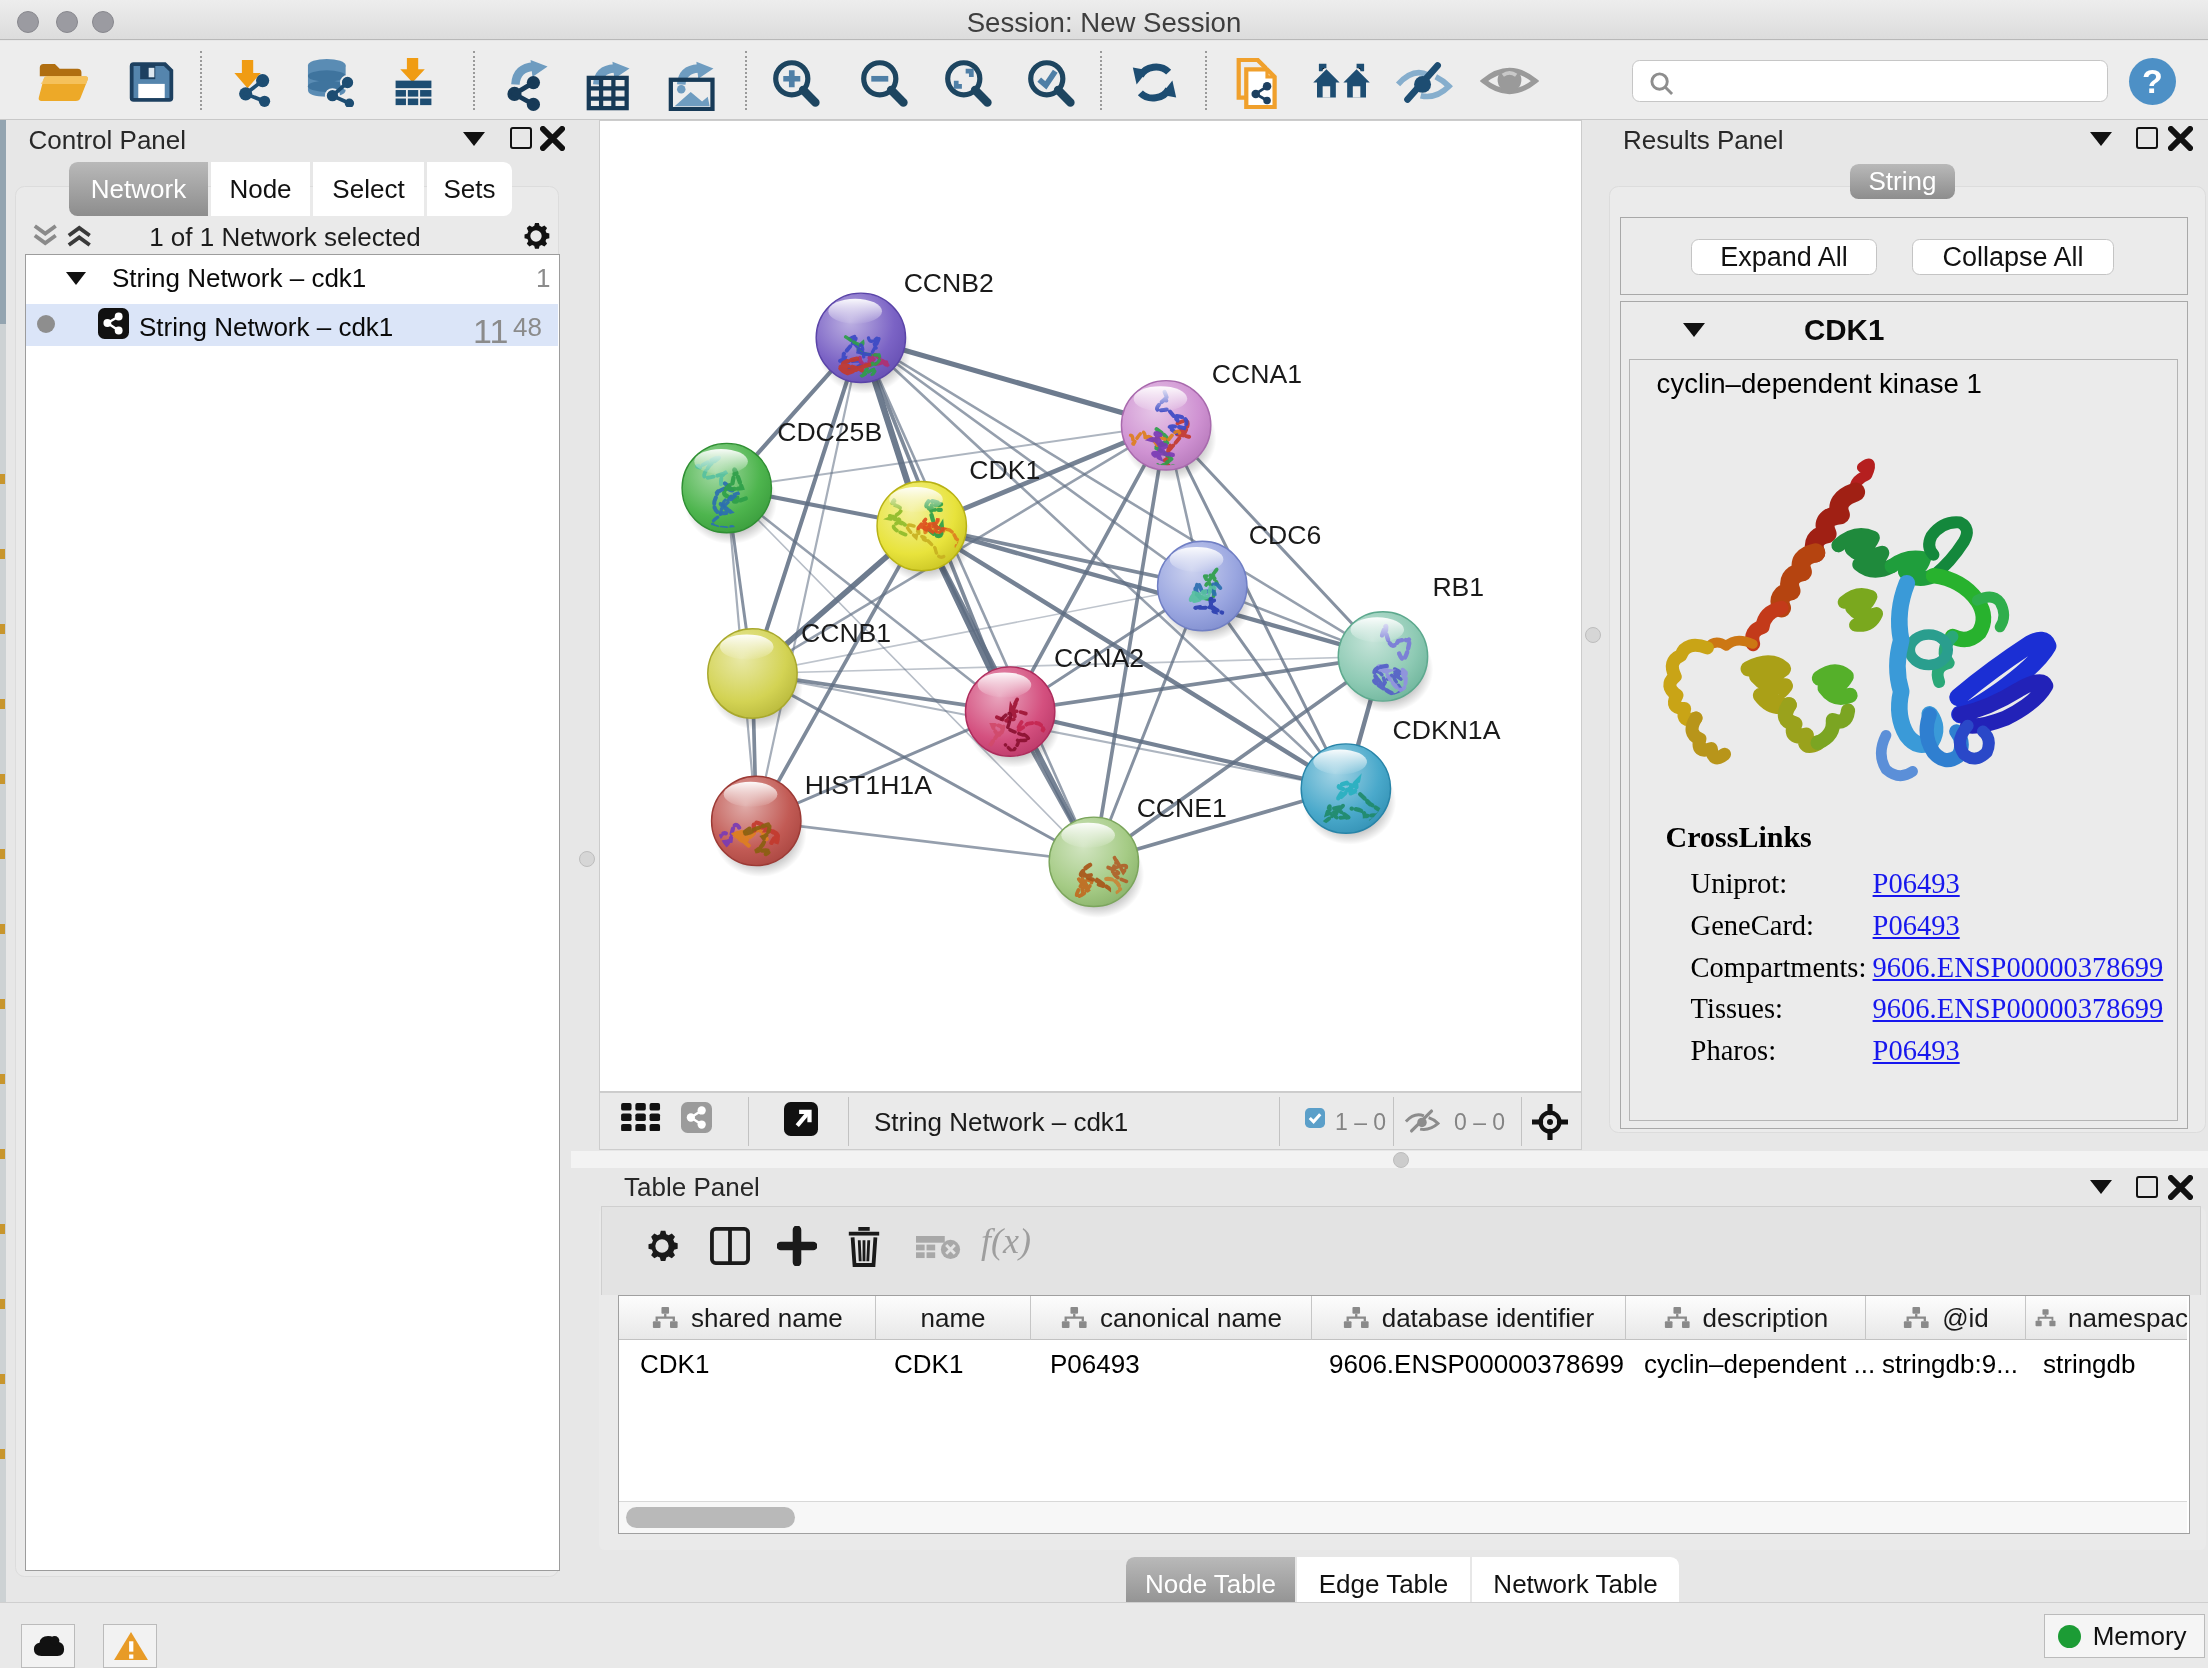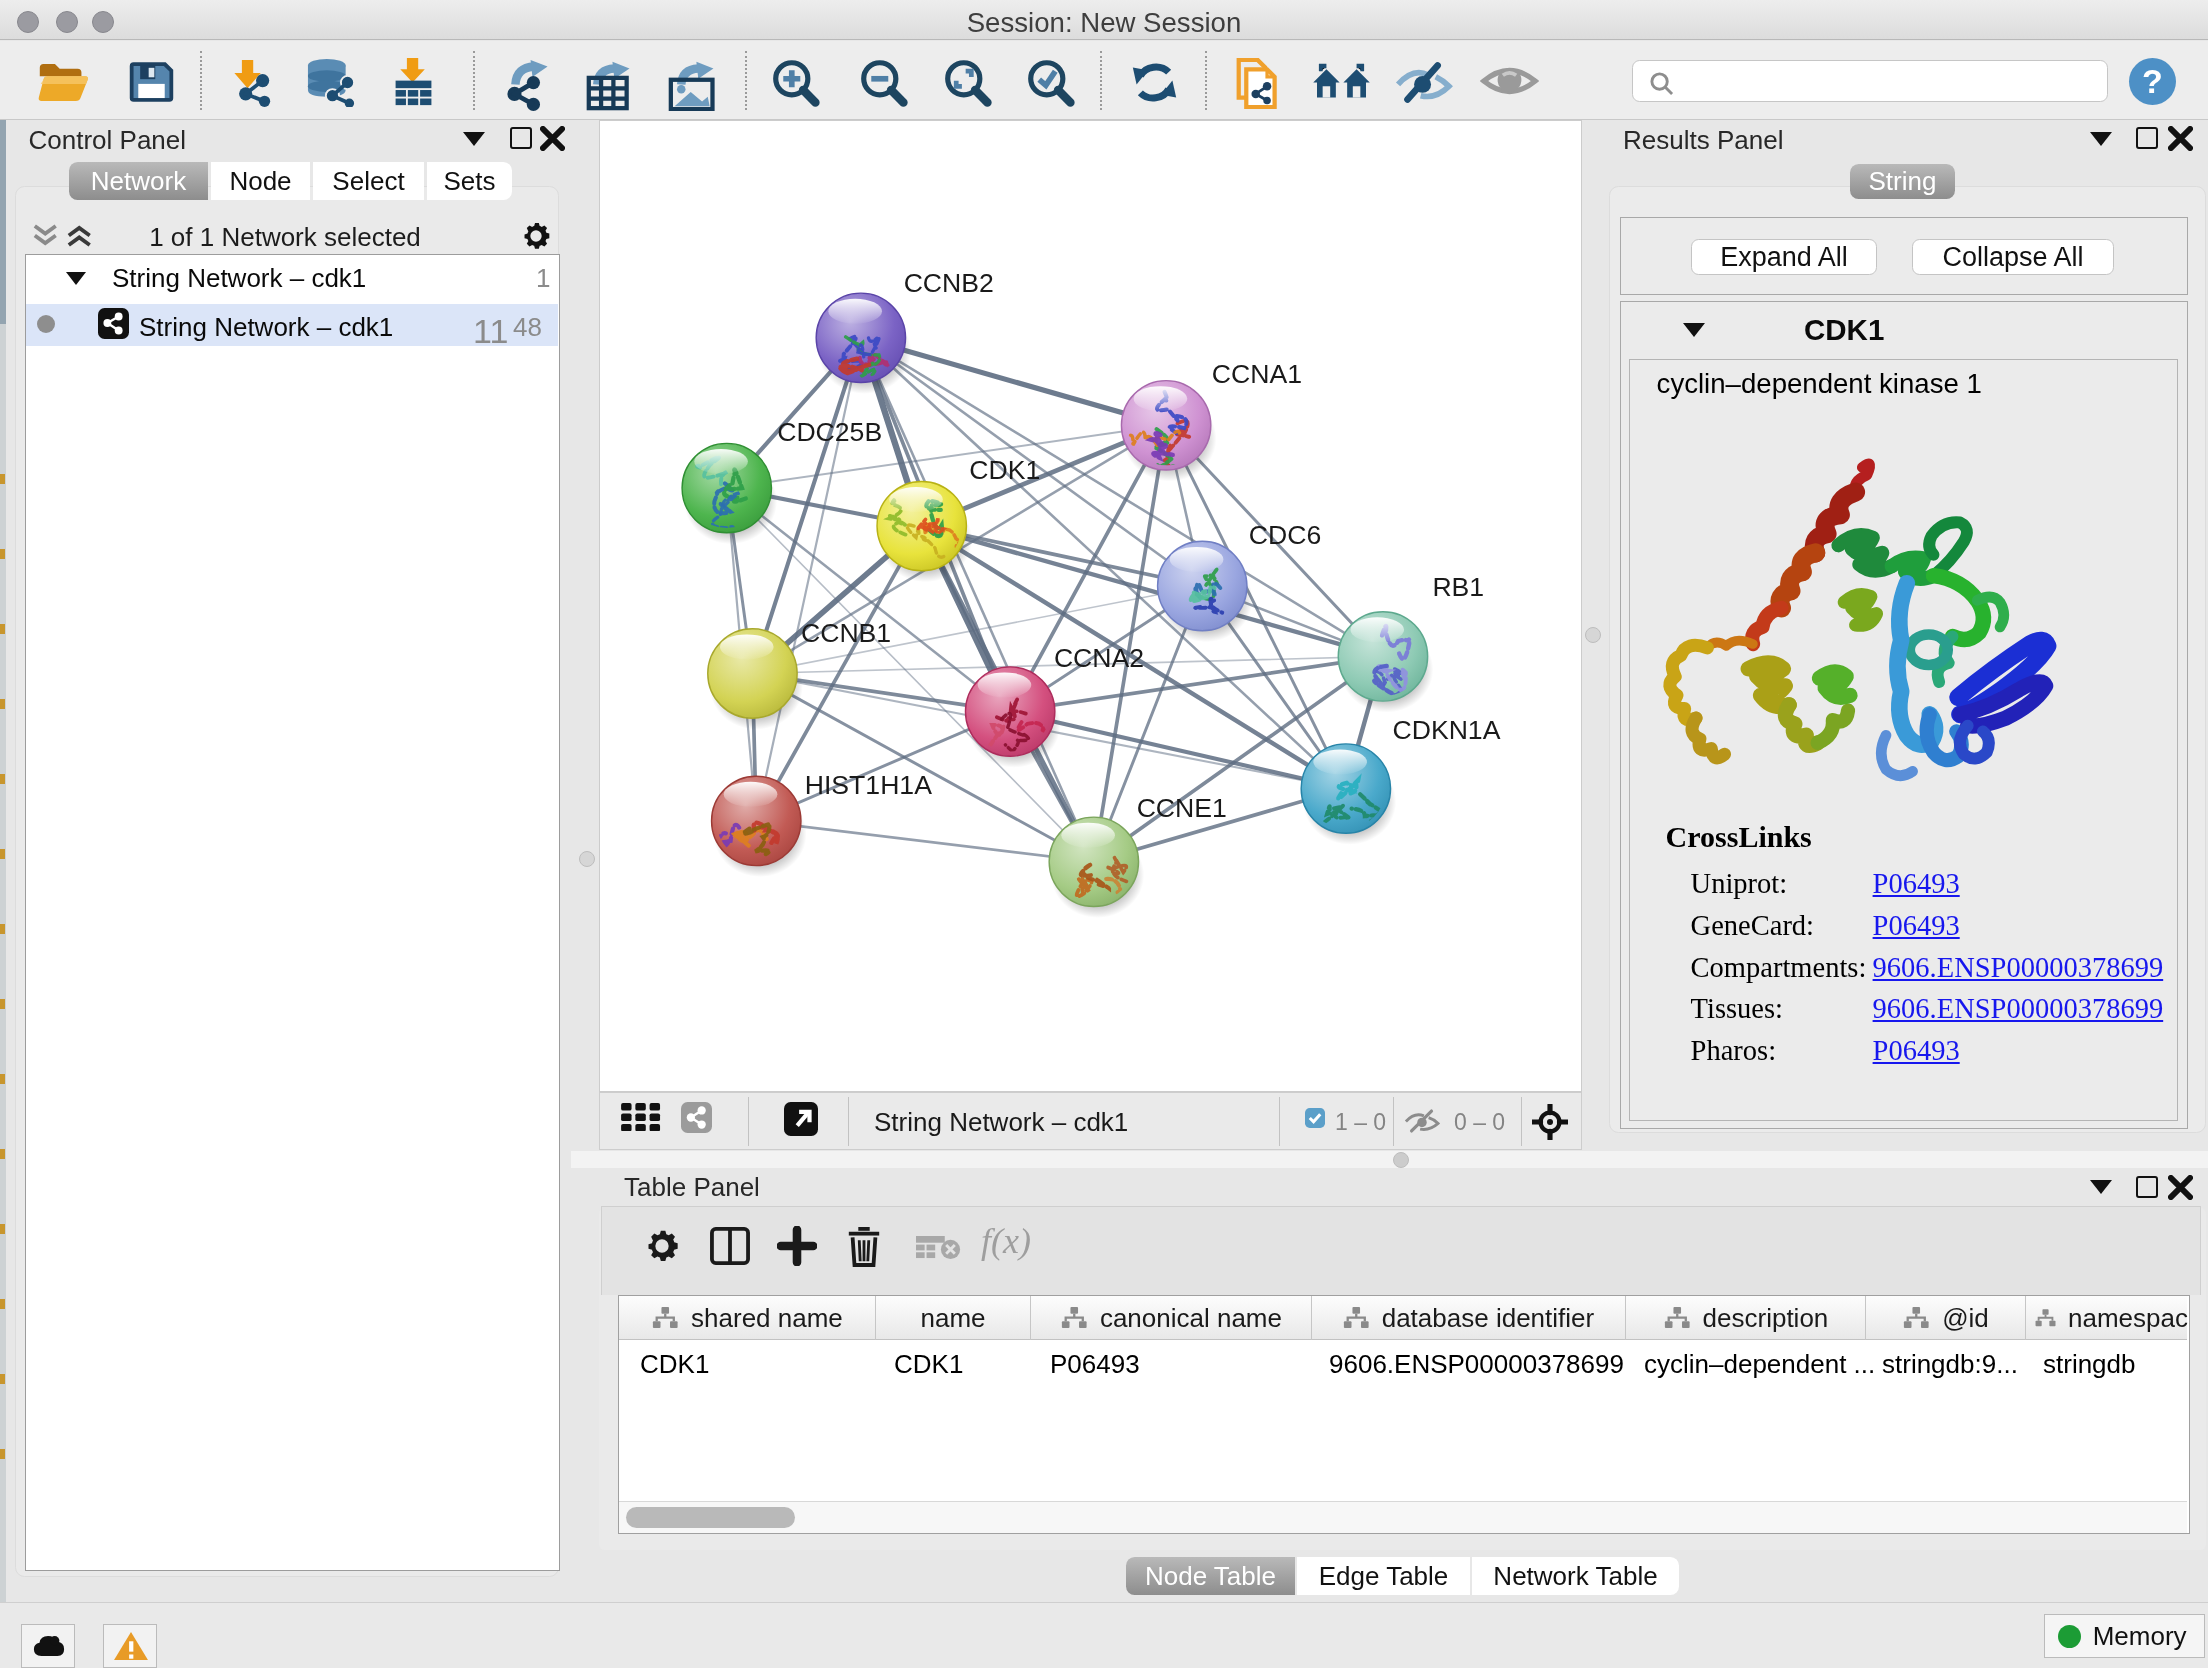--- a/index.html
+++ b/index.html
@@ -21,21 +21,21 @@
 .tbsep { position:absolute; top:9.5px; height:59px; width:0;
   border-left:2.9px dotted #9a9a9a; }
 .tbi { position:absolute; top:17px; }
 
 
 .ptitle { font-size:26px; color:#282828; }
 .tri-d { width:0; height:0; border-left:11.4px solid transparent; border-right:11.4px solid transparent; border-top:14.3px solid #111; }
 .sqr { width:22px; height:22px; border:2.9px solid #111; border-radius:2.9px; }
 
 
-.tabbtn { position:absolute; height:38px; border-radius:8.6px; font-size:26px;
+.tabbtn { position:absolute; height:54px; border-radius:8.6px; font-size:26px;
   display:flex; align-items:center; justify-content:center; background:#fff; color:#111; }
 .tabsel { background:linear-gradient(#b9b9b9,#8d8d8d); color:#fff; }
 
 
 #cp-tree { position:absolute; left:25px; top:254px; width:535px; height:1317px;
   background:#fff; border:1.9px solid #9c9c9c; }
 
 
 #netview { position:absolute; left:599px; top:120px; width:983px; height:972px;
   background:#fff; border:1px solid #cccccc; }

